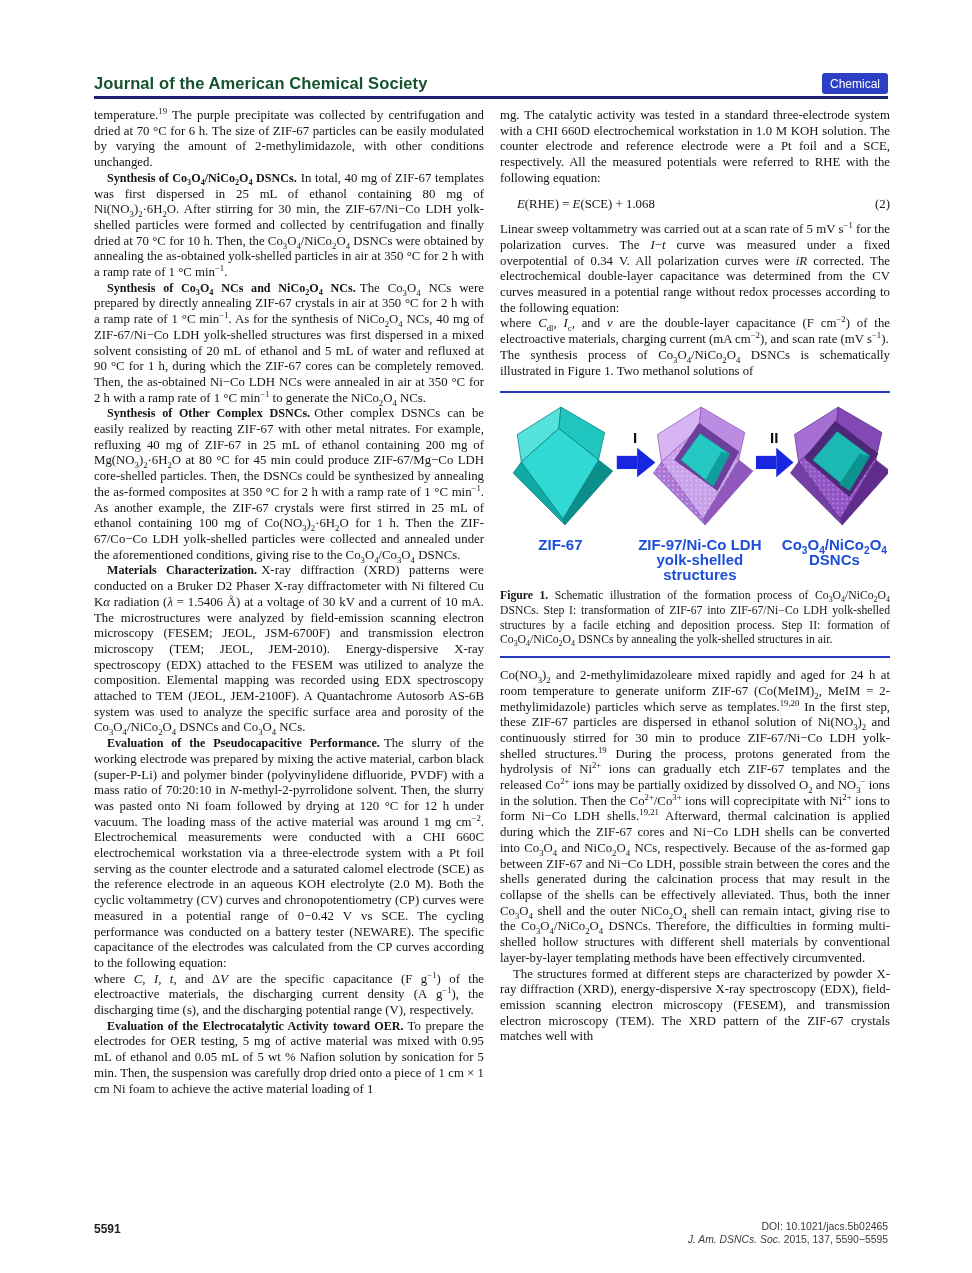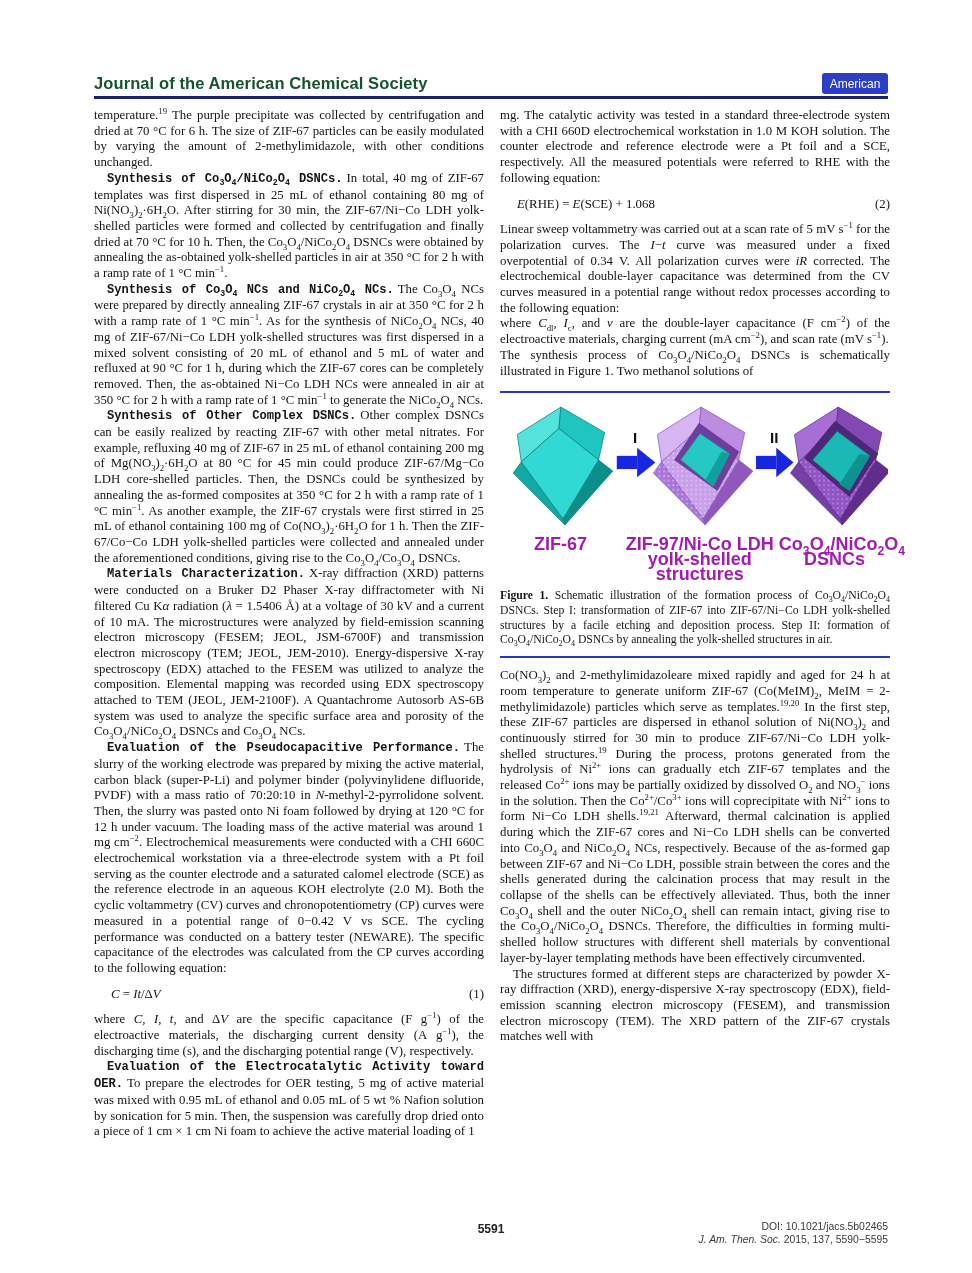--- a/index.html
+++ b/index.html
@@ -25,21 +25,21 @@
   .header-rule { position:absolute; left:94px; right:84px; top:96px; height:3px; background:#1c2172; }
 
   
   .col { position:absolute; top:108px; width:390px; font-size:12.8px; line-height:15.7px; text-align:justify; }
   .col-left  { left:94px; }
   .col-right { left:500px; }
   .col p { margin:0; }
   p.indent { text-indent:13px; }
   sub, sup { font-size:0.68em; line-height:0; }
   .runin {
-    font-family:Liberation Mono, monospace; font-weight:bold;
+    font-family:Liberation Serif, serif; font-weight:bold;
     font-size:12.1px; padding-right:4px;
   }
   .equation {
     display:flex; justify-content:space-between; align-items:baseline;
     padding-left:17px; margin:10px 0 10px 0;
   }
   .eq-num { text-align:right; }
 
   
   .section-h {
@@ -49,64 +49,60 @@
   }
   .bullet { width:12px; height:12px; background:#1f35b5; display:inline-block; margin-right:13px; flex:0 0 auto; }
 
   
   .figure { margin:12px 0 10px 0; }
   .fig-rule { height:2px; background:#2438c0; }
   .fig-art { padding:8px 2px 2px 2px; }
   .fig-art svg { display:block; width:100%; height:auto; }
   .fig-labels {
     display:flex; font-family:"Liberation Sans",sans-serif; font-weight:bold;
-    font-size:18px; line-height:15px; text-align:center; color:#a21caf;
+    font-size:15px; line-height:15px; text-align:center; color:#1d4ed8;
     padding-bottom:7px;
   }
   .fig-labels .cell1 { width:31%; }
   .fig-labels .cell2 { width:40.5%; }
   .fig-labels .cell3 { width:28.5%; }
   .fig-caption {
     font-size:11.7px; line-height:14.7px; text-align:justify;
     margin:0 0 8px 0 !important; color:#161616;
   }
   .cap-lead { font-weight:bold; }
 
   
   .page-num {
-    position:absolute; left:94px; right:84px; top:1222px; text-align:center;
+    position:absolute; left:94px; right:84px; top:1222px; 
     font-family:"Liberation Sans",sans-serif; font-weight:bold; font-size:12px; color:#222;
   }
   .cite {
     position:absolute; right:84px; top:1220px; text-align:right;
     font-family:"Liberation Sans",sans-serif; font-size:10.4px; line-height:13px; color:#3a3a3a;
   }
 </style>
 </head>
 <body>
 
 <div class="page">
 
   <div class="jheader">
     <div class="journal-title">Journal of the American Chemical Society</div>
-    <div class="article-badge">American</div>
+    <div class="article-badge">Chemical</div>
   </div>
   <div class="header-rule"></div>
 
   <div class="col col-left">
     <p><span>temperature.<sup>19</sup> The purple precipitate was collected by centrifugation and dried at 70 °C for 6 h. The size of ZIF-67 particles can be easily modulated by varying the amount of 2-methylimidazole, with other conditions unchanged.</span></p>
     <p class="indent"><span class="runin">Synthesis of Co<sub>3</sub>O<sub>4</sub>/NiCo<sub>2</sub>O<sub>4</sub> DSNCs.</span><span>In total, 40 mg of ZIF-67 templates was first dispersed in 25 mL of ethanol containing 80 mg of Ni(NO<sub>3</sub>)<sub>2</sub>·6H<sub>2</sub>O. After stirring for 30 min, the ZIF-67/Ni−Co LDH yolk-shelled particles were formed and collected by centrifugation and finally dried at 70 °C for 10 h. Then, the Co<sub>3</sub>O<sub>4</sub>/NiCo<sub>2</sub>O<sub>4</sub> DSNCs were obtained by annealing the as-obtained yolk-shelled particles in air at 350 °C for 2 h with a ramp rate of 1 °C min<sup>−1</sup>.</span></p>
     <p class="indent"><span class="runin">Synthesis of Co<sub>3</sub>O<sub>4</sub> NCs and NiCo<sub>2</sub>O<sub>4</sub> NCs.</span><span>The Co<sub>3</sub>O<sub>4</sub> NCs were prepared by directly annealing ZIF-67 crystals in air at 350 °C for 2 h with a ramp rate of 1 °C min<sup>−1</sup>. As for the synthesis of NiCo<sub>2</sub>O<sub>4</sub> NCs, 40 mg of ZIF-67/Ni−Co LDH yolk-shelled structures was first dispersed in a mixed solvent consisting of 20 mL of ethanol and 5 mL of water and refluxed at 90 °C for 1 h, during which the ZIF-67 cores can be completely removed. Then, the as-obtained Ni−Co LDH NCs were annealed in air at 350 °C for 2 h with a ramp rate of 1 °C min<sup>−1</sup> to generate the NiCo<sub>2</sub>O<sub>4</sub> NCs.</span></p>
     <p class="indent"><span class="runin">Synthesis of Other Complex DSNCs.</span><span>Other complex DSNCs can be easily realized by reacting ZIF-67 with other metal nitrates. For example, refluxing 40 mg of ZIF-67 in 25 mL of ethanol containing 200 mg of Mg(NO<sub>3</sub>)<sub>2</sub>·6H<sub>2</sub>O at 80 °C for 45 min could produce ZIF-67/Mg−Co LDH core-shelled particles. Then, the DSNCs could be synthesized by annealing the as-formed composites at 350 °C for 2 h with a ramp rate of 1 °C min<sup>−1</sup>. As another example, the ZIF-67 crystals were first stirred in 25 mL of ethanol containing 100 mg of Co(NO<sub>3</sub>)<sub>2</sub>·6H<sub>2</sub>O for 1 h. Then the ZIF-67/Co−Co LDH yolk-shelled particles were collected and annealed under the aforementioned conditions, giving rise to the Co<sub>3</sub>O<sub>4</sub>/Co<sub>3</sub>O<sub>4</sub> DSNCs.</span></p>
     <p class="indent"><span class="runin">Materials Characterization.</span><span>X-ray diffraction (XRD) patterns were conducted on a Bruker D2 Phaser X-ray diffractometer with Ni filtered Cu K<i>α</i> radiation (<i>λ</i> = 1.5406 Å) at a voltage of 30 kV and a current of 10 mA. The microstructures were analyzed by field-emission scanning electron microscopy (FESEM; JEOL, JSM-6700F) and transmission electron microscopy (TEM; JEOL, JEM-2010). Energy-dispersive X-ray spectroscopy (EDX) attached to the FESEM was utilized to analyze the composition. Elemental mapping was recorded using EDX spectroscopy attached to TEM (JEOL, JEM-2100F). A Quantachrome Autosorb AS-6B system was used to analyze the specific surface area and porosity of the Co<sub>3</sub>O<sub>4</sub>/NiCo<sub>2</sub>O<sub>4</sub> DSNCs and Co<sub>3</sub>O<sub>4</sub> NCs.</span></p>
     <p class="indent"><span class="runin">Evaluation of the Pseudocapacitive Performance.</span><span>The slurry of the working electrode was prepared by mixing the active material, carbon black (super-P-Li) and polymer binder (polyvinylidene difluoride, PVDF) with a mass ratio of 70:20:10 in <i>N</i>-methyl-2-pyrrolidone solvent. Then, the slurry was pasted onto Ni foam followed by drying at 120 °C for 12 h under vacuum. The loading mass of the active material was around 1 mg cm<sup>−2</sup>. Electrochemical measurements were conducted with a CHI 660C electrochemical workstation via a three-electrode system with a Pt foil serving as the counter electrode and a saturated calomel electrode (SCE) as the reference electrode in an aqueous KOH electrolyte (2.0 M). Both the cyclic voltammetry (CV) curves and chronopotentiometry (CP) curves were measured in a potential range of 0−0.42 V vs SCE. The cycling performance was conducted on a battery tester (NEWARE). The specific capacitance of the electrodes was calculated from the CP curves according to the following equation:</span></p>
-    <div class="equation">
-      <span class="eq-body"><i>C</i> = <i>It</i>/Δ<i>V</i></span>
-      <span class="eq-num">(1)</span>
-    </div>
     <p><span>where <i>C</i>, <i>I</i>, <i>t</i>, and Δ<i>V</i> are the specific capacitance (F g<sup>−1</sup>) of the electroactive materials, the discharging current density (A g<sup>−1</sup>), the discharging time (s), and the discharging potential range (V), respectively.</span></p>
     <p class="indent"><span class="runin">Evaluation of the Electrocatalytic Activity toward OER.</span><span>To prepare the electrodes for OER testing, 5 mg of active material was mixed with 0.95 mL of ethanol and 0.05 mL of 5 wt % Nafion solution by sonication for 5 min. Then, the suspension was carefully drop dried onto a piece of 1 cm × 1 cm Ni foam to achieve the active material loading of 1</span></p>
   </div>
 
   <div class="col col-right">
     <p><span>mg. The catalytic activity was tested in a standard three-electrode system with a CHI 660D electrochemical workstation in 1.0 M KOH solution. The counter electrode and reference electrode were a Pt foil and a SCE, respectively. All the measured potentials were referred to RHE with the following equation:</span></p>
     <div class="equation">
       <span class="eq-body"><i>E</i>(RHE) = <i>E</i>(SCE) + 1.068</span>
       <span class="eq-num">(2)</span>
     </div>
@@ -197,16 +193,16 @@
       <div class="fig-rule"></div>
     </div>
 
     <p><span>Co(NO<sub>3</sub>)<sub>2</sub> and 2-methylimidazoleare mixed rapidly and aged for 24 h at room temperature to generate uniform ZIF-67 (Co(MeIM)<sub>2</sub>, MeIM = 2-methylimidazole) particles which serve as templates.<sup>19,20</sup> In the first step, these ZIF-67 particles are dispersed in ethanol solution of Ni(NO<sub>3</sub>)<sub>2</sub> and continuously stirred for 30 min to produce ZIF-67/Ni−Co LDH yolk-shelled structures.<sup>19</sup> During the process, protons generated from the hydrolysis of Ni<sup>2+</sup> ions can gradually etch ZIF-67 templates and the released Co<sup>2+</sup> ions may be partially oxidized by dissolved O<sub>2</sub> and NO<sub>3</sub><sup>−</sup> ions in the solution. Then the Co<sup>2+</sup>/Co<sup>3+</sup> ions will coprecipitate with Ni<sup>2+</sup> ions to form Ni−Co LDH shells.<sup>19,21</sup> Afterward, thermal calcination is applied during which the ZIF-67 cores and Ni−Co LDH shells can be converted into Co<sub>3</sub>O<sub>4</sub> and NiCo<sub>2</sub>O<sub>4</sub> NCs, respectively. Because of the as-formed gap between ZIF-67 and Ni−Co LDH, possible strain between the cores and the shells generated during the calcination process that may result in the collapse of the shells can be effectively alleviated. Thus, both the inner Co<sub>3</sub>O<sub>4</sub> shell and the outer NiCo<sub>2</sub>O<sub>4</sub> shell can remain intact, giving rise to the Co<sub>3</sub>O<sub>4</sub>/NiCo<sub>2</sub>O<sub>4</sub> DSNCs. Therefore, the difficulties in forming multi-shelled hollow structures with different shell materials by conventional layer-by-layer templating methods have been effectively circumvented.</span></p>
     <p class="indent"><span>The structures formed at different steps are characterized by powder X-ray diffraction (XRD), energy-dispersive X-ray spectroscopy (EDX), field-emission scanning electron microscopy (FESEM), and transmission electron microscopy (TEM). The XRD pattern of the ZIF-67 crystals matches well with</span></p>
   </div>
 
   <div class="page-num">5591</div>
   <div class="cite">
     <div>DOI: 10.1021/jacs.5b02465</div>
-    <div><i>J. Am. Then. Soc.</i> 2015, 137, 5590−5595</div>
+    <div><i>J. Am. DSNCs. Soc.</i> 2015, 137, 5590−5595</div>
   </div>
 
 </div>
 
 </body></html>

